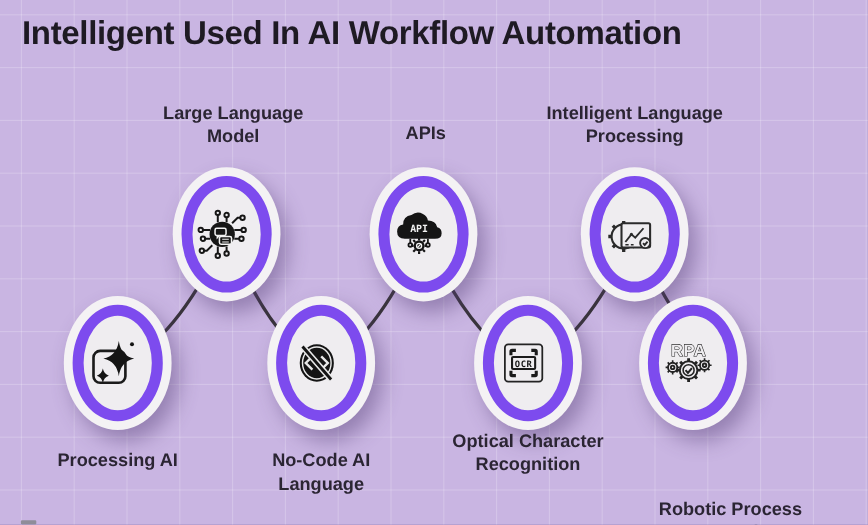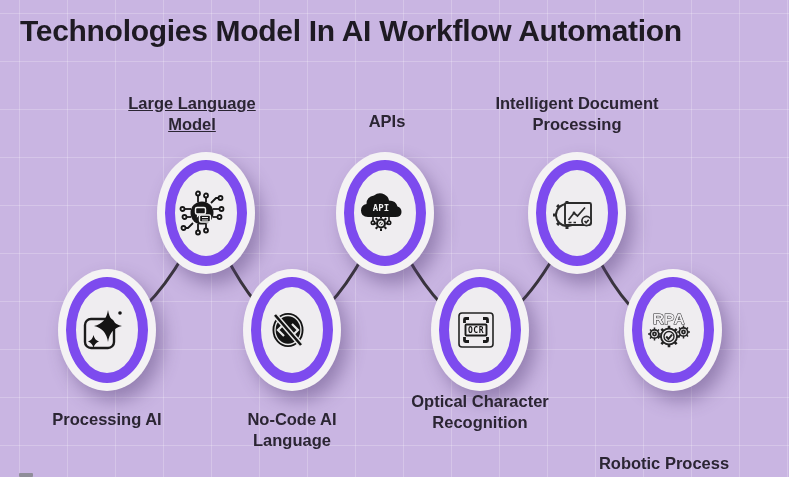--- a/index.html
+++ b/index.html
@@ -39,21 +39,21 @@
   .bottom-mark{
     position:absolute;left:19px;top:473px;width:14px;height:4px;
     background:#8f8d99;border-radius:1px;
   }
 </style>
 </head>
 <body>
 
 <div class="canvas" style="--bg: #c9b5e2; --grid: rgba(255,255,255,0.22); --ring: #7d4bee; --outer: #f4f2f4; --inner: #efedf0; --connector: #39343c; --title: #1e1a23; --label: #2b2533;">
 
-  <h1 class="title">Technologies Model In AI Workflow Automation</h1>
+  <h1 class="title">Intelligent Used In AI Workflow Automation</h1>
 
   <svg class="wave" width="789" height="477" viewBox="0 0 789 477">
     <path d="M107 330 Q156 317 206 213 Q249 316 292 330 Q338 316 385 213 Q432 316 480 330 Q528 316 577 213 Q620 316 664 330" fill="none" stroke="#39343c" stroke-width="3" stroke-linecap="round"></path>
   </svg>
 
   <div class="node" style="left:58px;top:269px;">
     <div class="ring">
       <svg class="icon" viewBox="0 0 54 54">
         <rect x="9" y="16" width="29" height="29" rx="6" fill="none" stroke="#1b1b1b" stroke-width="2.4"></rect>
         <path d="M32 7 Q34 20.5 46 23 Q34 25.5 32 39 Q30 25.5 18 23 Q30 20.5 32 7 Z" fill="#141414"></path>
@@ -90,21 +90,21 @@
             <circle cx="8.5" cy="42" r="2"></circle>
         </g>
         <circle cx="27" cy="27" r="11.5" fill="#161616"></circle>
         <rect x="20.5" y="21.5" width="10" height="6.5" rx="1.5" fill="none" stroke="#f2f2f2" stroke-width="1.4"></rect>
         <path d="M22.5 28 v2.2 l2.2 -2.2" fill="none" stroke="#f2f2f2" stroke-width="1.2"></path>
         <rect x="24.5" y="29" width="11" height="7" rx="1.5" fill="#161616" stroke="#f2f2f2" stroke-width="1.4"></rect>
         <path d="M27 31.5 H33 M27 34 H33" stroke="#f2f2f2" stroke-width="1.1"></path>
       </svg>
     </div>
   </div>
-  <div class="label" style="left:192px;top:93px;width:150px;text-decoration:underline;">Large Language Model</div>
+  <div class="label" style="left:212px;top:93px;width:150px;">Large Language Model</div>
 
   <div class="node" style="left:243px;top:269px;">
     <div class="ring">
       <svg class="icon" viewBox="0 0 54 54">
         <ellipse cx="27" cy="27" rx="15.5" ry="17" fill="#141414"></ellipse>
         <ellipse cx="27" cy="27" rx="13" ry="14.5" fill="none" stroke="#e8e8e8" stroke-width="1.3"></ellipse>
         <path d="M23 21 l-6 6 l6 6" fill="none" stroke="#e8e8e8" stroke-width="2.2"></path>
         <path d="M31 21 l6 6 l-6 6" fill="none" stroke="#e8e8e8" stroke-width="2.2"></path>
         <path d="M14 12 L40 42" stroke="#e8e8e8" stroke-width="5.5"></path>
         <path d="M14 12 L40 42" stroke="#141414" stroke-width="2.6"></path>
@@ -161,23 +161,23 @@
         <circle cx="21" cy="29" r="11" fill="none" stroke="#2b2b2b" stroke-width="1.9"></circle>
         <rect x="19" y="17" width="26" height="22" rx="1.5" fill="#efedf0" stroke="#2b2b2b" stroke-width="1.9"></rect>
         <path d="M22.5 34 L28 27 L31.5 30 L39 21.5" fill="none" stroke="#2b2b2b" stroke-width="1.7"></path>
         <circle cx="28" cy="27" r="1.4" fill="#2b2b2b"></circle>
         <path d="M22.5 36.5 H30" stroke="#2b2b2b" stroke-width="1.3" stroke-dasharray="3 2"></path>
         <circle cx="40.5" cy="35" r="4.6" fill="#efedf0" stroke="#2b2b2b" stroke-width="1.7"></circle>
         <path d="M38.6 35 l1.5 1.7 l2.6 -3" fill="none" stroke="#2b2b2b" stroke-width="1.7"></path>
       </svg>
     </div>
   </div>
-  <div class="label" style="left:577px;top:93px;width:185px;">Intelligent Document Processing</div>
+  <div class="label" style="left:577px;top:93px;width:185px;">Intelligent Language Processing</div>
 
-  <div class="node" style="left:624px;top:269px;">
+  <div class="node" style="left:581px;top:269px;">
     <div class="ring">
       <svg class="icon" viewBox="0 0 54 54">
         <text x="27" y="21" text-anchor="middle" font-family="Liberation Sans, sans-serif" font-size="15" font-weight="bold" letter-spacing="0.5" fill="#efedf0" stroke="#232323" stroke-width="1" paint-order="stroke">RPA</text>
         <g fill="none" stroke="#232323" stroke-width="1.7">
           <circle cx="12.5" cy="31" r="4.2"></circle>
             <circle cx="12.5" cy="31" r="1.6"></circle>
           <path d="M16.7 31 H18.9 M12.5 35.2 V37.4 M8.3 31 H6.1 M12.5 26.8 V24.6 M15.5 34 L17 35.5 M9.5 34 L8 35.5 M9.5 28 L8 26.5 M15.5 28 L17 26.5" stroke-width="1.5"></path>
           <circle cx="41.5" cy="29" r="4.2"></circle>
             <circle cx="41.5" cy="29" r="1.6"></circle>
           <path d="M45.7 29 H47.9 M41.5 33.2 V35.4 M37.3 29 H35.1 M41.5 24.8 V22.6 M44.5 32 L46 33.5 M38.5 32 L37 33.5 M38.5 26 L37 24.5 M44.5 26 L46 24.5" stroke-width="1.5"></path>

